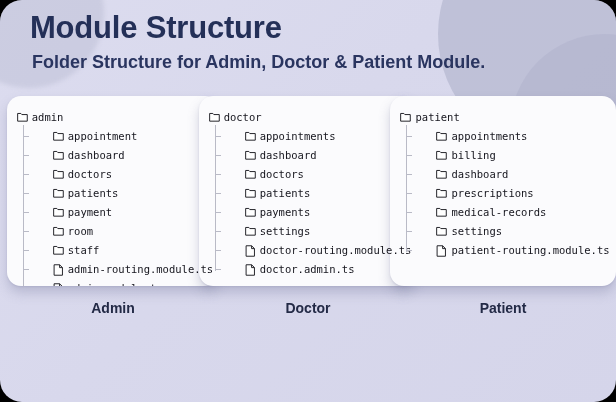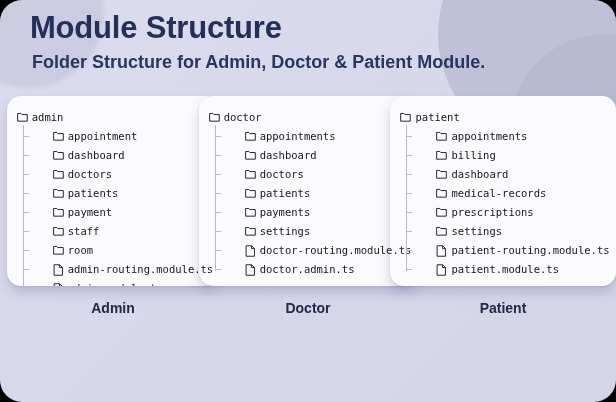--- a/index.html
+++ b/index.html
@@ -246,30 +246,30 @@
                 </span>
                 <span class="node-label">payment</span>
               </div>
               <div class="tree-node">
                 <span class="icon">
                   <svg width="11" height="11" viewBox="0 0 12 12">
                     <path d="M0.7 1.6 h3.4 l1.0 1.1 h6.0 v0.0" fill="none"></path>
                     <path d="M0.7 10.0 V1.6 h3.5 l1.1 1.2 h5.9 v7.2 z" fill="#ffffff" stroke="#111118" stroke-width="1" stroke-linejoin="round"></path>
                   </svg>
                 </span>
+                <span class="node-label">room</span>
+              </div>
+              <div class="tree-node">
+                <span class="icon">
+                  <svg width="11" height="11" viewBox="0 0 12 12">
+                    <path d="M0.7 1.6 h3.4 l1.0 1.1 h6.0 v0.0" fill="none"></path>
+                    <path d="M0.7 10.0 V1.6 h3.5 l1.1 1.2 h5.9 v7.2 z" fill="#ffffff" stroke="#111118" stroke-width="1" stroke-linejoin="round"></path>
+                  </svg>
+                </span>
                 <span class="node-label">staff</span>
-              </div>
-              <div class="tree-node">
-                <span class="icon">
-                  <svg width="11" height="11" viewBox="0 0 12 12">
-                    <path d="M0.7 1.6 h3.4 l1.0 1.1 h6.0 v0.0" fill="none"></path>
-                    <path d="M0.7 10.0 V1.6 h3.5 l1.1 1.2 h5.9 v7.2 z" fill="#ffffff" stroke="#111118" stroke-width="1" stroke-linejoin="round"></path>
-                  </svg>
-                </span>
-                <span class="node-label">room</span>
               </div>
               <div class="tree-node">
                 <span class="icon">
                   <svg width="11" height="12" viewBox="0 0 12 13">
                     <path d="M1.2 0.8 h6.0 l3.1 3.0 v8.4 h-9.1 z" fill="#ffffff" stroke="#111118" stroke-width="1" stroke-linejoin="round"></path>
                     <path d="M7.2 0.9 v3.0 h3.0" fill="none" stroke="#111118" stroke-width="1" stroke-linejoin="round"></path>
                   </svg>
                 </span>
                 <span class="node-label">admin-routing.module.ts</span>
               </div>
@@ -417,57 +417,48 @@
                 </span>
                 <span class="node-label">dashboard</span>
               </div>
               <div class="tree-node">
                 <span class="icon">
                   <svg width="11" height="11" viewBox="0 0 12 12">
                     <path d="M0.7 1.6 h3.4 l1.0 1.1 h6.0 v0.0" fill="none"></path>
                     <path d="M0.7 10.0 V1.6 h3.5 l1.1 1.2 h5.9 v7.2 z" fill="#ffffff" stroke="#111118" stroke-width="1" stroke-linejoin="round"></path>
                   </svg>
                 </span>
+                <span class="node-label">prescriptions</span>
+              </div>
+              <div class="tree-node">
+                <span class="icon">
+                  <svg width="11" height="11" viewBox="0 0 12 12">
+                    <path d="M0.7 1.6 h3.4 l1.0 1.1 h6.0 v0.0" fill="none"></path>
+                    <path d="M0.7 10.0 V1.6 h3.5 l1.1 1.2 h5.9 v7.2 z" fill="#ffffff" stroke="#111118" stroke-width="1" stroke-linejoin="round"></path>
+                  </svg>
+                </span>
                 <span class="node-label">medical-records</span>
-              </div>
-              <div class="tree-node">
-                <span class="icon">
-                  <svg width="11" height="11" viewBox="0 0 12 12">
-                    <path d="M0.7 1.6 h3.4 l1.0 1.1 h6.0 v0.0" fill="none"></path>
-                    <path d="M0.7 10.0 V1.6 h3.5 l1.1 1.2 h5.9 v7.2 z" fill="#ffffff" stroke="#111118" stroke-width="1" stroke-linejoin="round"></path>
-                  </svg>
-                </span>
-                <span class="node-label">prescriptions</span>
               </div>
               <div class="tree-node">
                 <span class="icon">
                   <svg width="11" height="11" viewBox="0 0 12 12">
                     <path d="M0.7 1.6 h3.4 l1.0 1.1 h6.0 v0.0" fill="none"></path>
                     <path d="M0.7 10.0 V1.6 h3.5 l1.1 1.2 h5.9 v7.2 z" fill="#ffffff" stroke="#111118" stroke-width="1" stroke-linejoin="round"></path>
                   </svg>
                 </span>
                 <span class="node-label">settings</span>
               </div>
               <div class="tree-node">
                 <span class="icon">
                   <svg width="11" height="12" viewBox="0 0 12 13">
                     <path d="M1.2 0.8 h6.0 l3.1 3.0 v8.4 h-9.1 z" fill="#ffffff" stroke="#111118" stroke-width="1" stroke-linejoin="round"></path>
                     <path d="M7.2 0.9 v3.0 h3.0" fill="none" stroke="#111118" stroke-width="1" stroke-linejoin="round"></path>
                   </svg>
                 </span>
                 <span class="node-label">patient-routing.module.ts</span>
-              </div>
-              <div class="tree-node">
-                <span class="icon">
-                  <svg width="11" height="12" viewBox="0 0 12 13">
-                    <path d="M1.2 0.8 h6.0 l3.1 3.0 v8.4 h-9.1 z" fill="#ffffff" stroke="#111118" stroke-width="1" stroke-linejoin="round"></path>
-                    <path d="M7.2 0.9 v3.0 h3.0" fill="none" stroke="#111118" stroke-width="1" stroke-linejoin="round"></path>
-                  </svg>
-                </span>
-                <span class="node-label">patient.module.ts</span>
               </div>
             </div>
           </div>
         </div>
         <div class="card-caption">Patient</div>
       </div>
     </div>
 
 </div>
 

